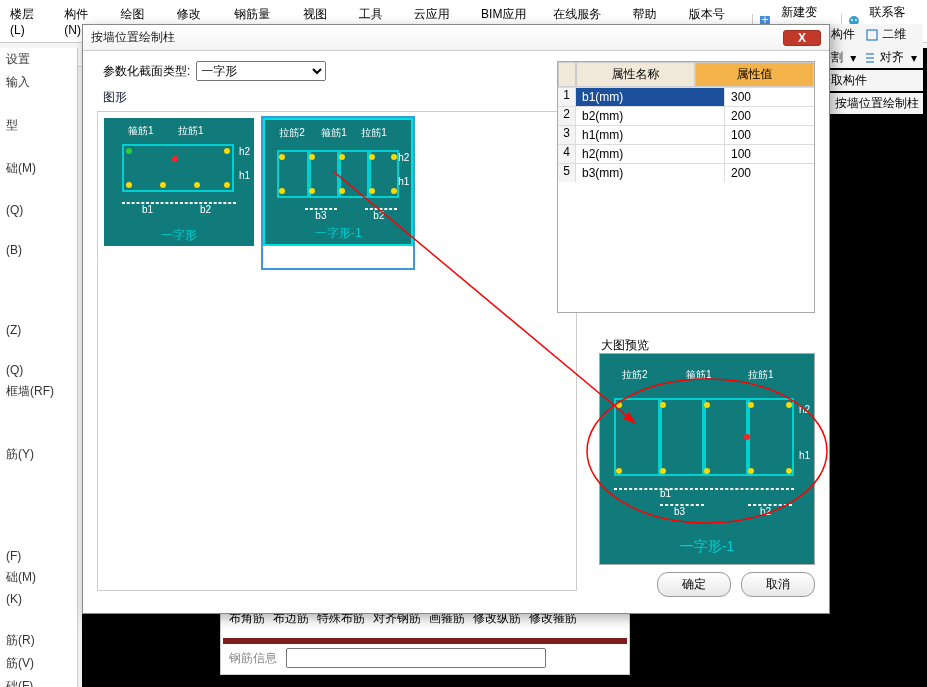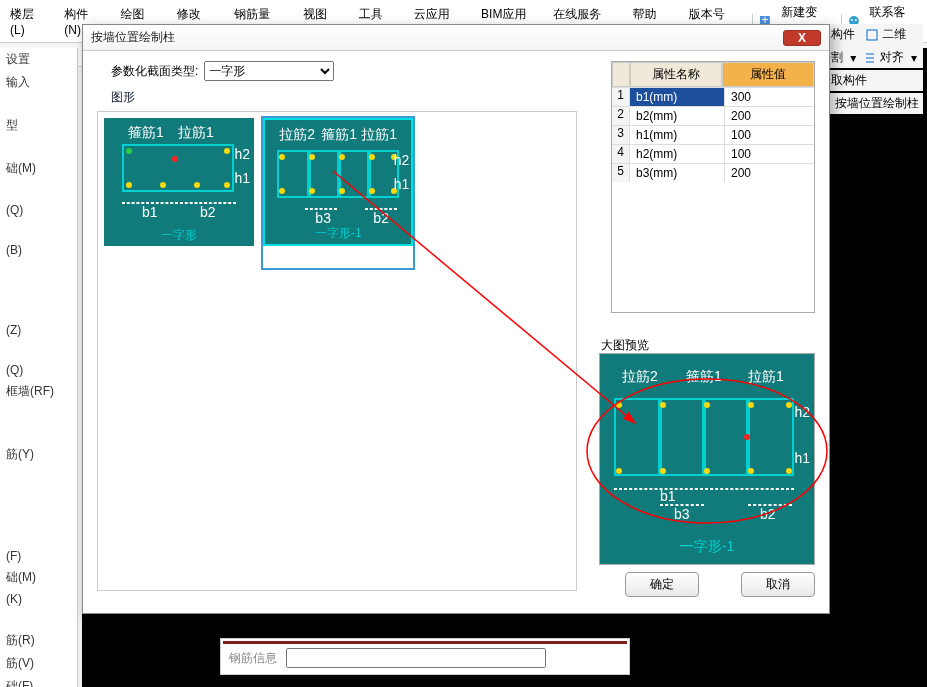--- a/index.html
+++ b/index.html
@@ -19,73 +19,73 @@
 .rt-row { display: flex; gap: 4px; align-items: center; padding: 2px 4px; background: #f5f5f5; }
 
 
 .left-panel { position: absolute; left: 0; top: 48px; width: 78px; background: #fff; border-right: 1px solid #ccc; height: 640px; }
 .left-item { padding: 3px 6px; border-bottom: 0; color: #333; }
 
 
 .dialog { position: absolute; left: 82px; top: 24px; width: 748px; height: 590px; background: #fff; border: 1px solid #888; box-shadow: 4px 4px 12px rgba(0,0,0,.3); z-index: 10; }
 .dialog-title { background: linear-gradient(#fff,#f4f4f4); padding: 4px 8px; display: flex; align-items: center; border-bottom: 1px solid #ccc; color: #222; }
 .dialog-title .closex { margin-left: auto; background: #c0392b; color: #fff; border-radius: 3px; padding: 0 14px; font-weight: bold; cursor: pointer; border: 1px solid #a03020; }
-.dialog-body { padding: 10px 28px; position: relative; height: 556px; }
+.dialog-body { padding: 10px 20px; position: relative; height: 556px; }
 
 .type-row { display: flex; align-items: center; gap: 6px; margin-bottom: 8px; }
 .type-row select { width: 130px; height: 20px; }
 
 .section-label { color: #0f172a; margin-bottom: 4px; }
 
 .shapes-area { position: absolute; left: 14px; top: 60px; width: 480px; height: 480px; border: 1px solid #ccc; padding: 6px; }
 .thumb { display: inline-block; width: 150px; height: 150px; margin-right: 6px; vertical-align: top; cursor: pointer; }
 .thumb.selected { outline: 2px solid #3a9bd9; }
 .thumb-canvas { width: 100%; height: 128px; background: #117a7a; position: relative; }
 .thumb-label { color: #00d0d0; text-align: center; font-size: 12px; position: absolute; bottom: 2px; left: 0; right: 0; }
 .thumb-canvas.cyan { border: 2px solid #00e0e0; }
 
 
-.attr-table { position: absolute; right: 14px; top: 10px; width: 204px; border: 1px solid #aaa; background: #fff; }
+.attr-table { position: absolute; right: 14px; top: 10px; width: 258px; border: 1px solid #aaa; background: #fff; }
 .attr-head { display: flex; }
 .attr-head div { flex: 1; text-align: center; background: #f0e8d8; border: 1px solid #ccc; padding: 3px 0; }
 .attr-head .val { background: #f3b24a; }
 .attr-row { display: flex; border-top: 1px solid #ddd; }
 .attr-row .idx { width: 18px; text-align: center; background: #f4f4f4; border-right: 1px solid #ddd; }
 .attr-row .nm { flex: 1; padding: 2px 6px; }
 .attr-row .vl { width: 90px; padding: 2px 6px; border-left: 1px solid #ddd; }
 .attr-row.sel .nm { background: #1c4f9c; color: #fff; }
 
 
 .preview-label { position: absolute; right: 180px; top: 286px; }
 .preview-box { position: absolute; right: 14px; top: 302px; width: 216px; height: 212px; border: 1px solid #aaa; background: #117a7a; }
 
 
 .dialog-footer { position: absolute; right: 14px; bottom: 10px; display: flex; gap: 10px; }
-.dlg-btn { padding: 3px 24px; background: linear-gradient(#fff,#e8e8e8); border: 1px solid #999; border-radius: 4px; cursor: pointer; margin-left: 32px; }
+.dlg-btn { padding: 3px 24px; background: linear-gradient(#fff,#e8e8e8); border: 1px solid #999; border-radius: 11px; cursor: pointer; }
 
 
 .bottom-bar { position: absolute; left: 220px; bottom: 12px; background: #fff; border: 1px solid #ccc; padding: 2px; width: 410px; }
 .bottom-row { display: flex; gap: 8px; padding: 2px 6px; }
 .bottom-row span { cursor: pointer; }
-.bottom-row2 { border-top: 3px solid #7f1d1d; padding: 4px 6px; color: #888; }
+.bottom-row2 { border-top: 6px solid #7f1d1d; padding: 4px 6px; color: #888; margin-top: 9px; }
 
 
 .anno-svg { position: absolute; left: 0; top: 0; width: 748px; height: 560px; pointer-events: none; z-index: 20; }
 
 
 .canvas-bg { position: absolute; left: 830px; top: 48px; right: 0; bottom: 0; background: #000; z-index: 0; }
 .canvas-bg2 { position: absolute; left: 82px; top: 614px; width: 760px; height: 74px; background: #000; z-index: 0; }
 
 
 .rect-outline { position: absolute; border: 2px solid #02d0d0; }
 .dot { position: absolute; width: 6px; height: 6px; border-radius: 50%; }
 .dot.y { background: #f5d90a; }
 .dot.g { background: #2ecc40; }
 .dot.r { background: #ff2222; }
-.dim { position: absolute; color: #fff; font-size: 14px; }
+.dim { position: absolute; color: #fff; font-size: 10px; }
 .dashed { position: absolute; border: 1px dashed #fff; }
 
 .small-icon { display:inline-block; width:12px; height:12px; }
 </style>
 </head>
 <body>
 
 <div class="menu-bar">
   <span class="menu-item">楼层(L)</span>
   <span class="menu-item">构件(N)</span>
@@ -330,17 +330,26 @@
     </svg>
 
     <div class="dialog-footer">
       <button class="dlg-btn">确定</button>
       <button class="dlg-btn">取消</button>
     </div>
   </div>
 </div>
 
 <div class="bottom-bar">
+  <div class="bottom-row">
+    <span>布角筋</span>
+    <span>布边筋</span>
+    <span>特殊布筋</span>
+    <span>对齐钢筋</span>
+    <span>画箍筋</span>
+    <span>修改纵筋</span>
+    <span>修改箍筋</span>
+  </div>
   <div class="bottom-row2">
     <span>钢筋信息</span>
     <input type="text" style="width: 260px; margin-left: 6px;">
   </div>
 </div>
 
 </body></html>

